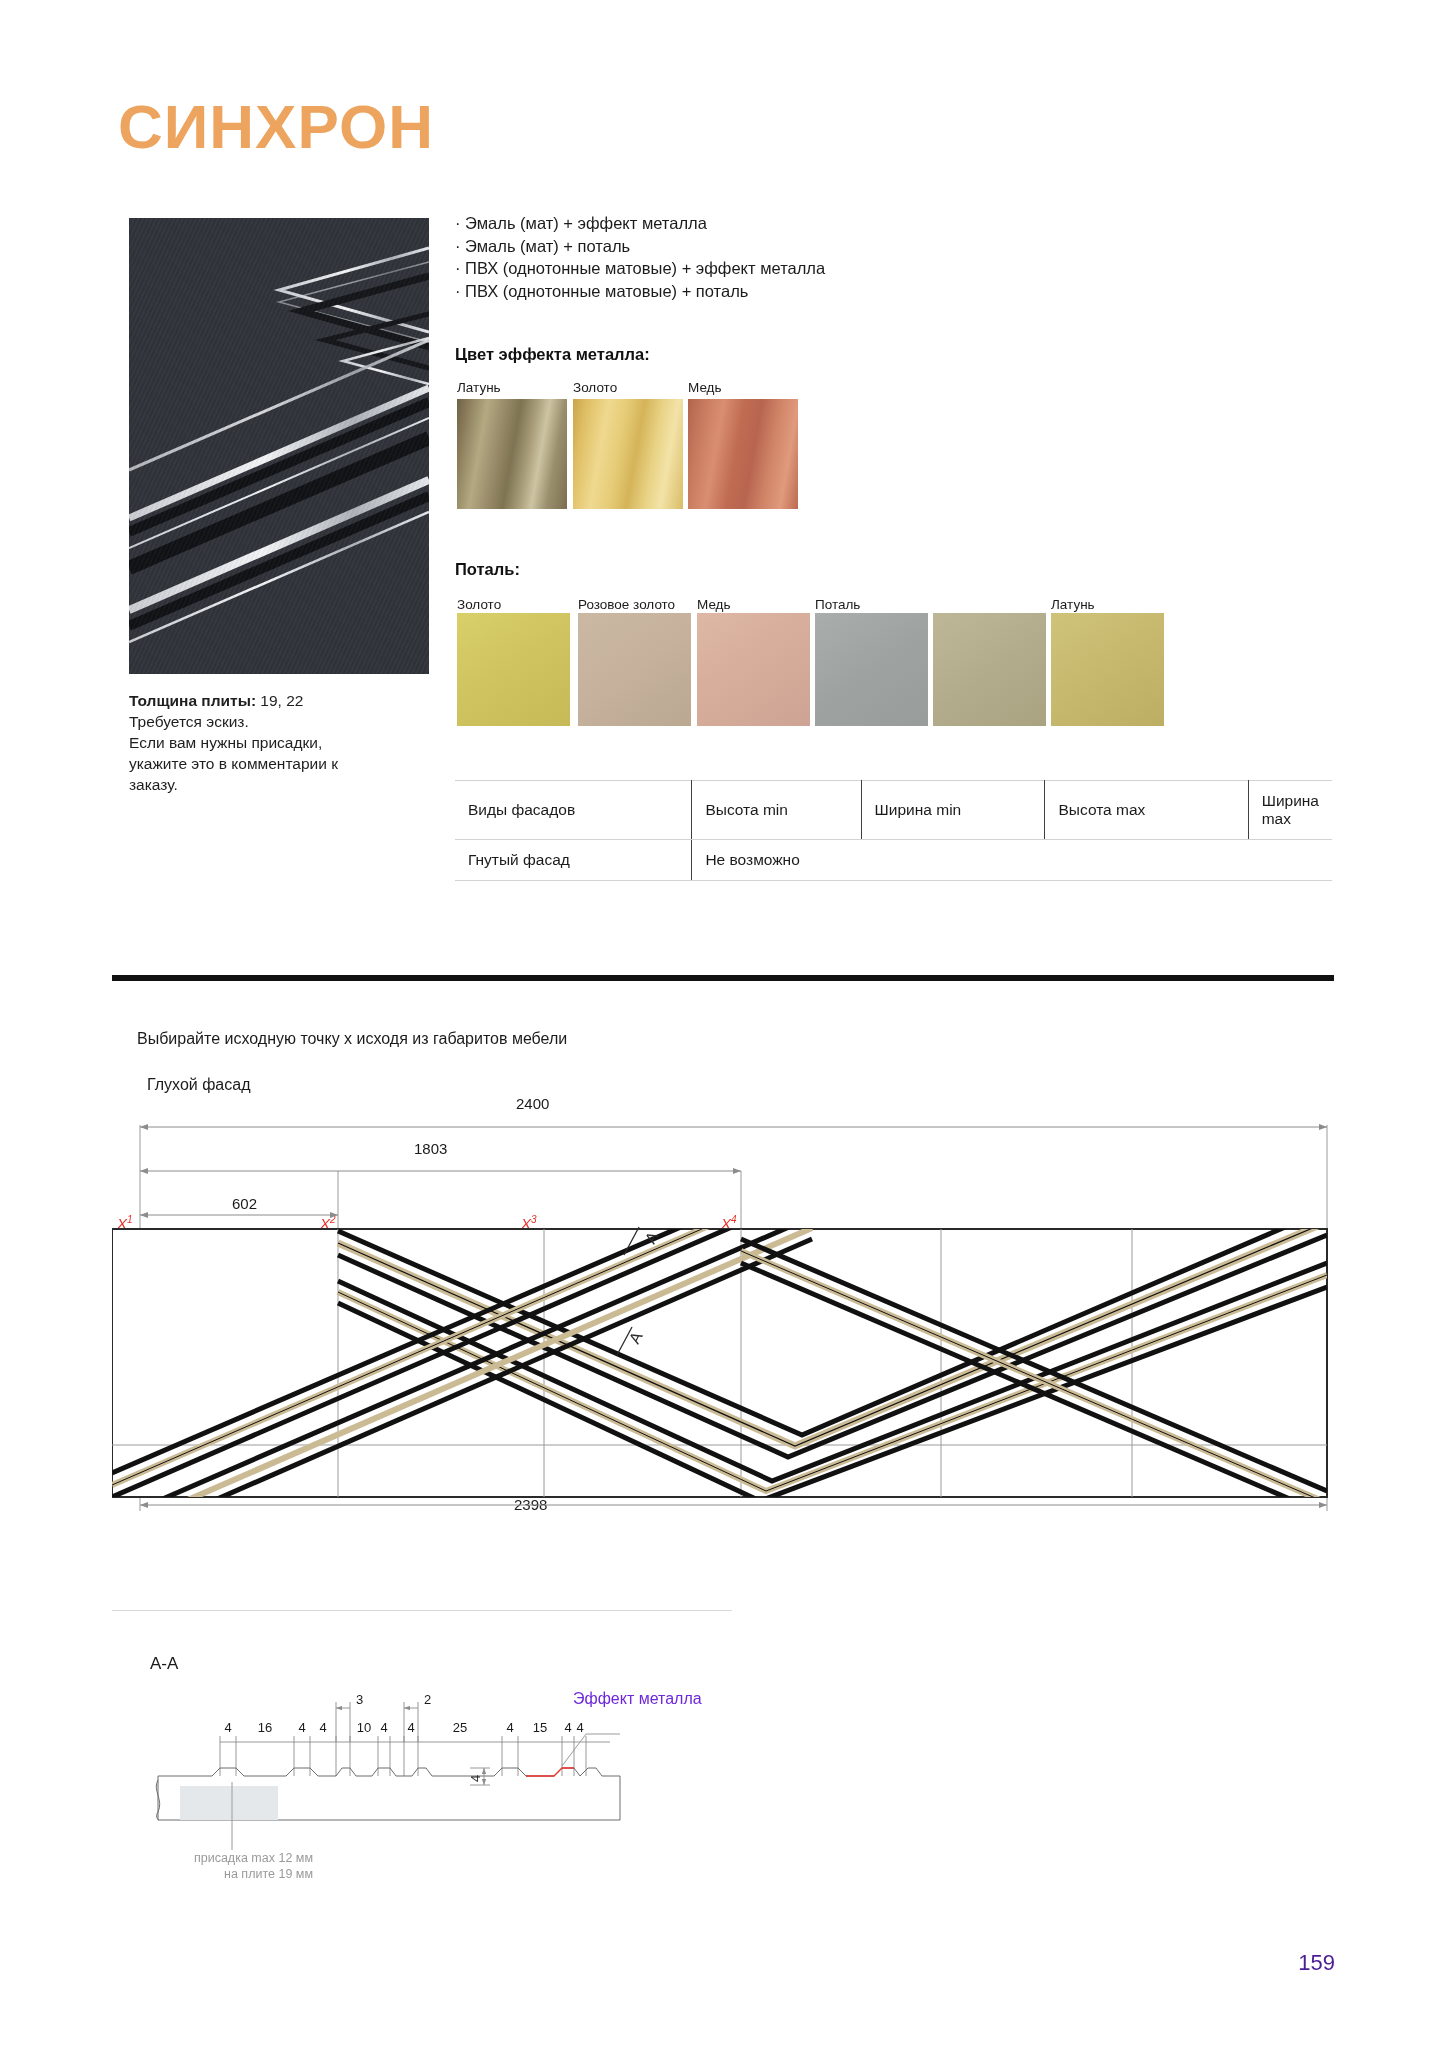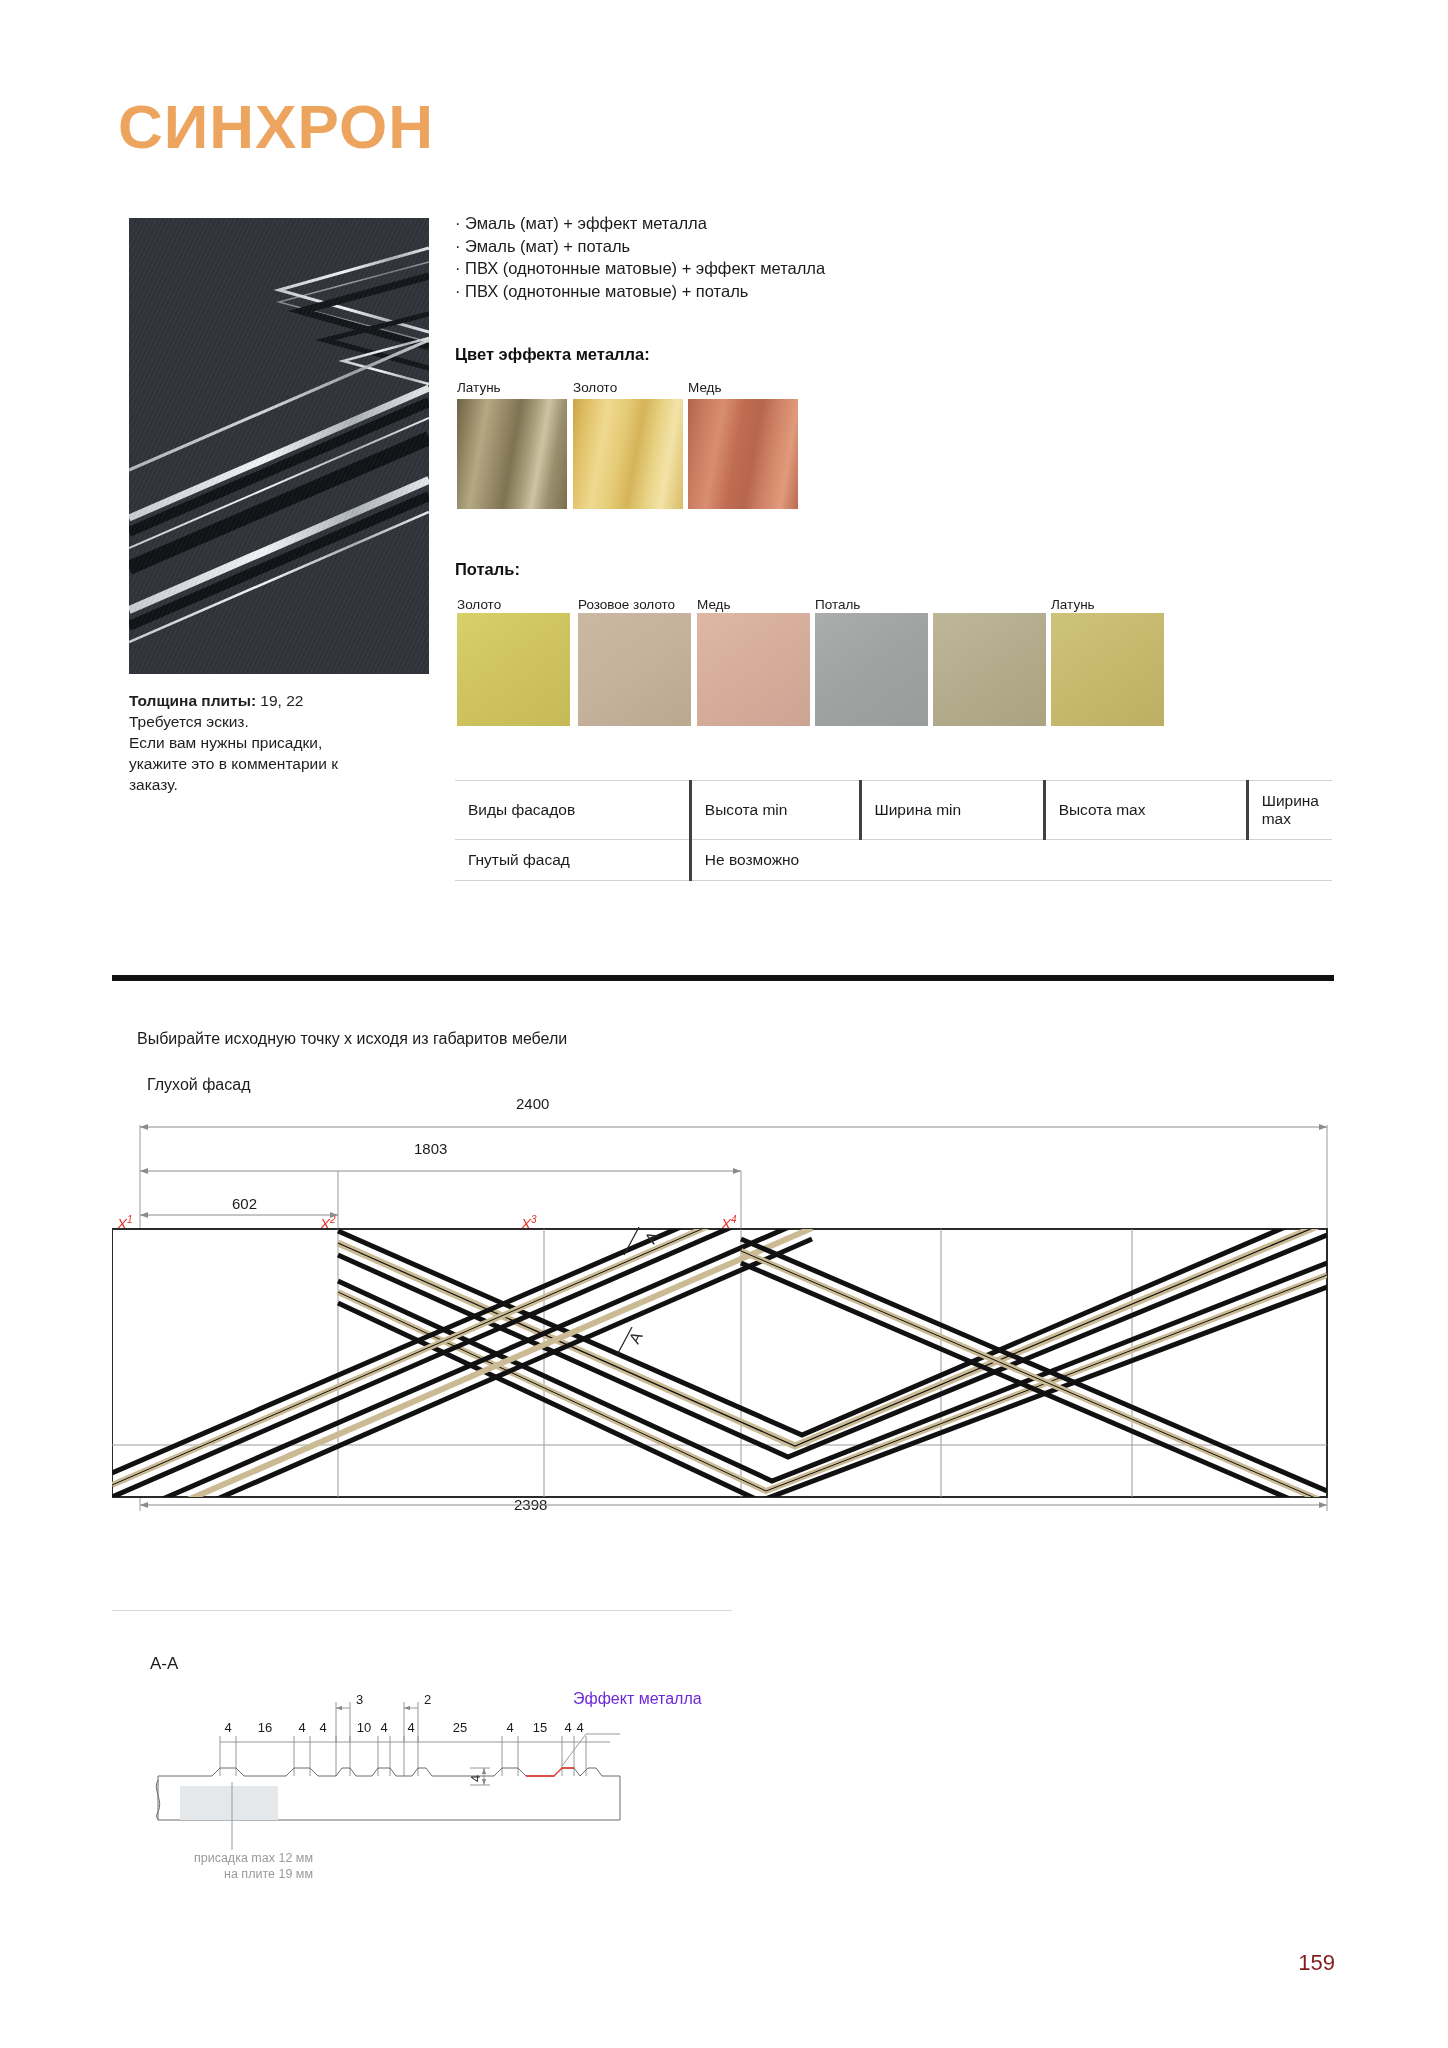--- a/index.html
+++ b/index.html
@@ -69,21 +69,21 @@
   .pot-copper{background:linear-gradient(145deg,#deb7a5 0%,#d5ab99 55%,#cda395 100%);}
   .pot-silver{background:linear-gradient(145deg,#a9adab 0%,#9ea2a0 50%,#989c9a 100%);}
   .pot-bronze{background:linear-gradient(145deg,#bdb798 0%,#b3ac8c 50%,#aaa382 100%);}
   .pot-brass{background:linear-gradient(145deg,#cfc37a 0%,#c6b96e 50%,#bcaf64 100%);}
 
   
   .tbl{position:absolute;left:455px;top:780px;width:877px;font-size:15.5px;}
   .tbl table{border-collapse:collapse;width:100%;}
   .tbl td,.tbl th{
     border-top:1px solid #d3d3d3;border-bottom:1px solid #d3d3d3;
-    border-right:3px solid #404040;
+    border-right:1px solid #404040;
     padding:11px 13px;text-align:left;font-weight:normal;color:#1b1b1b;
     font-size:15.5px;
   }
   .tbl tr td:last-child,.tbl tr th:last-child{border-right:none;}
   .tbl .c0{width:215px;}
   .tbl .c1{width:145px;}
   .tbl .c2{width:160px;}
   .tbl .c3{width:180px;}
 
   
@@ -101,21 +101,21 @@
   .dot{position:absolute;width:9px;height:9px;border-radius:50%;background:#e8312a;}
 
   .aa-label{position:absolute;left:150px;top:1654px;font-size:17px;color:#1b1b1b;}
   .metal-eff-label{position:absolute;left:573px;top:1690px;font-size:16px;color:#6d28d9;}
 
   .bottom-note{
     position:absolute;left:148px;top:1850px;width:165px;
     text-align:right;font-size:12.5px;line-height:16px;color:#9a9a9a;
   }
 
-  .pageno{position:absolute;right:113px;top:1950px;font-size:22px;color:#7f1d1d;}
+  .pageno{position:absolute;right:113px;top:1950px;font-size:22px;color:#4c1d95;}
 
   svg{display:block;}
   .sv-abs{position:absolute;}
 </style>
 </head>
 <body>
 
 <div class="page">
 
   <div class="title">СИНХРОН</div>

